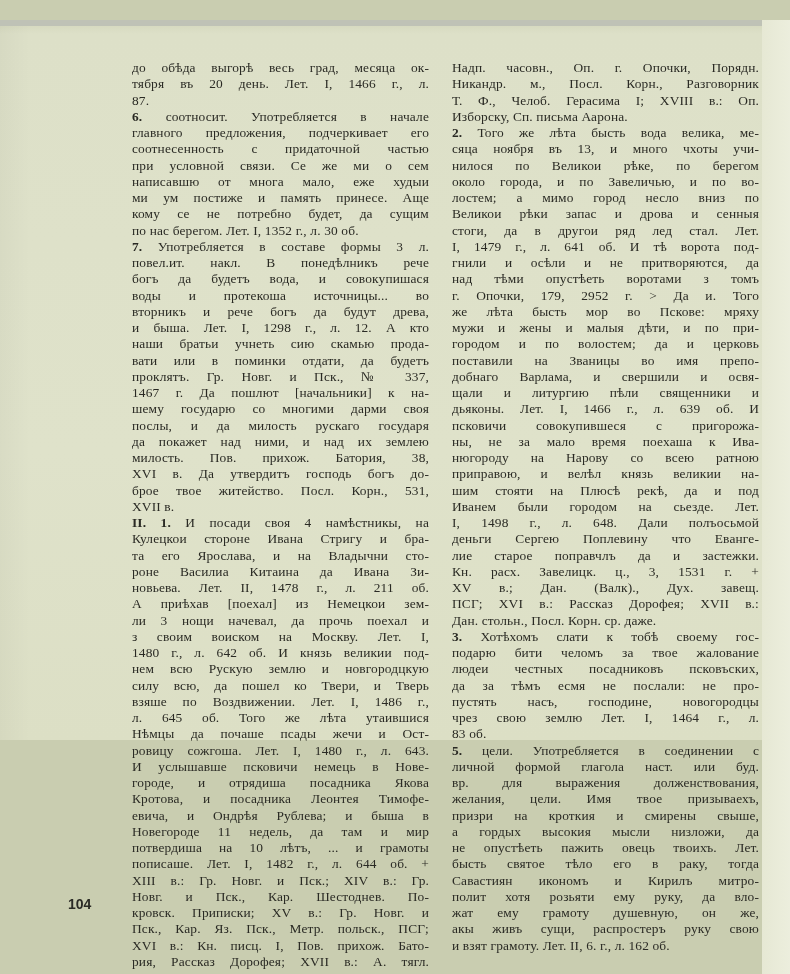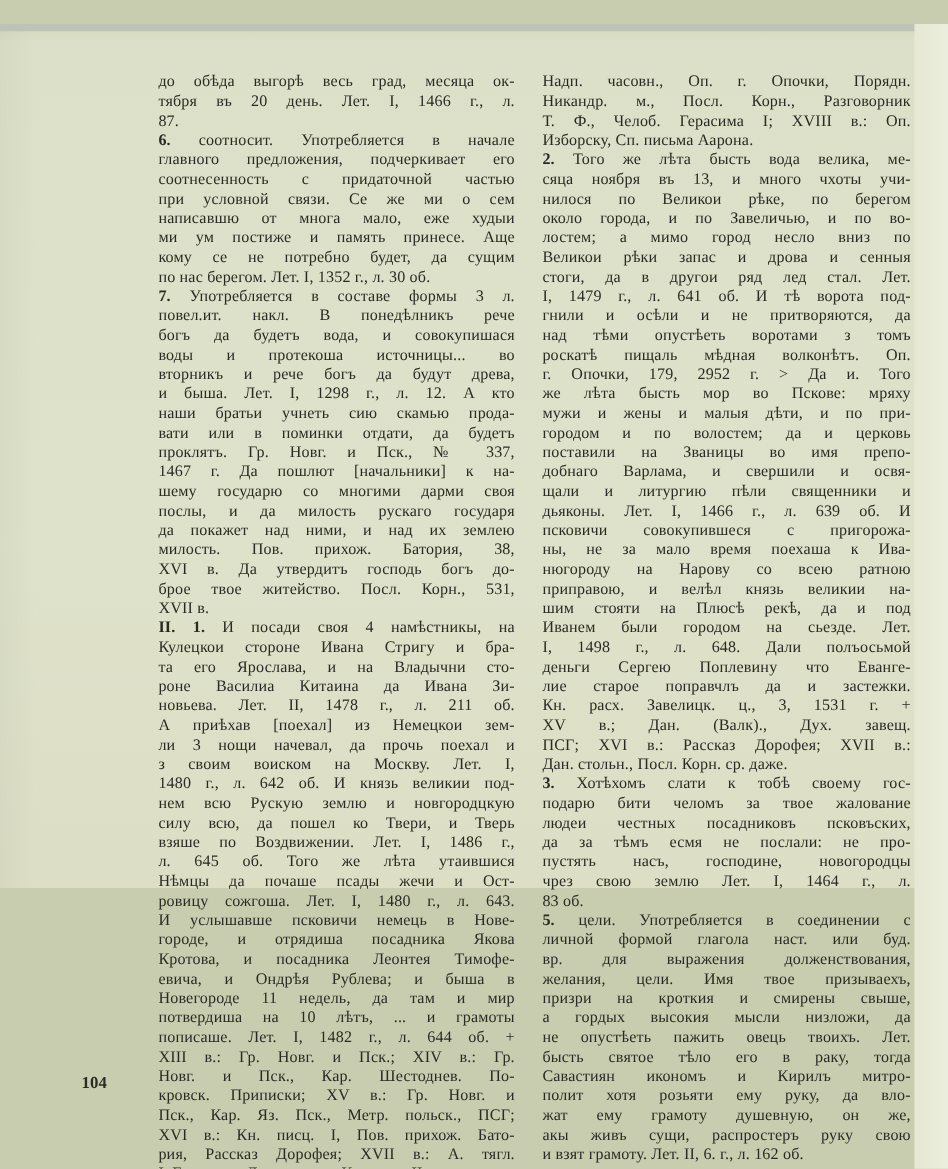--- a/index.html
+++ b/index.html
@@ -56,21 +56,21 @@
   .line span { }
   .it { }
   .b { font-weight: bold; }
   .page-number {
     position: absolute;
     left: 68px;
     top: 876px;
     font-size: 14px;
     font-weight: bold;
     color: #2b2b25;
-    font-family: Liberation Serif, serif;
+    font-family: Liberation Sans, sans-serif;
   }
 </style>
 </head>
 <body>
 
 <div class="page">
   <div class="top-band"></div>
   <div class="right-strip"></div>
 
   <div class="column col-left">
@@ -140,21 +140,20 @@
       <div class="line"><span class="b">2. </span><span>Того же лѣта бысть вода велика, ме-</span></div>
       <div class="line"><span>сяца ноября въ 13, и много чхоты учи-</span></div>
       <div class="line"><span>нилося по Великои рѣке, по берегом</span></div>
       <div class="line"><span>около города, и по Завеличью, и по во-</span></div>
       <div class="line"><span>лостем; а мимо город несло вниз по</span></div>
       <div class="line"><span>Великои рѣки запас и дрова и сенныя</span></div>
       <div class="line"><span>стоги, да в другои ряд лед стал. </span><span class="it">Лет.</span></div>
       <div class="line"><span class="it">I, 1479 г., л. 641 об.</span><span> И тѣ ворота под-</span></div>
       <div class="line"><span>гнили и осѣли и не притворяются, да</span></div>
       <div class="line"><span>над тѣми опустѣеть воротами з томъ</span></div>
-      <div class="line"><span>роскатѣ пищаль мѣдная волконѣтъ. </span><span class="it">Оп.</span></div>
       <div class="line"><span class="it">г. Опочки, 179, 2952 г.</span><span> &gt; Да и. Того</span></div>
       <div class="line"><span>же лѣта бысть мор во Пскове: мряху</span></div>
       <div class="line"><span>мужи и жены и малыя дѣти, и по при-</span></div>
       <div class="line"><span>городом и по волостем; да и церковь</span></div>
       <div class="line"><span>поставили на Званицы во имя препо-</span></div>
       <div class="line"><span>добнаго Варлама, и свершили и освя-</span></div>
       <div class="line"><span>щали и литургию пѣли священники и</span></div>
       <div class="line"><span>дьяконы. </span><span class="it">Лет. I, 1466 г., л. 639 об.</span><span> И</span></div>
       <div class="line"><span>псковичи совокупившеся с пригорожа-</span></div>
       <div class="line"><span>ны, не за мало время поехаша к Ива-</span></div>

